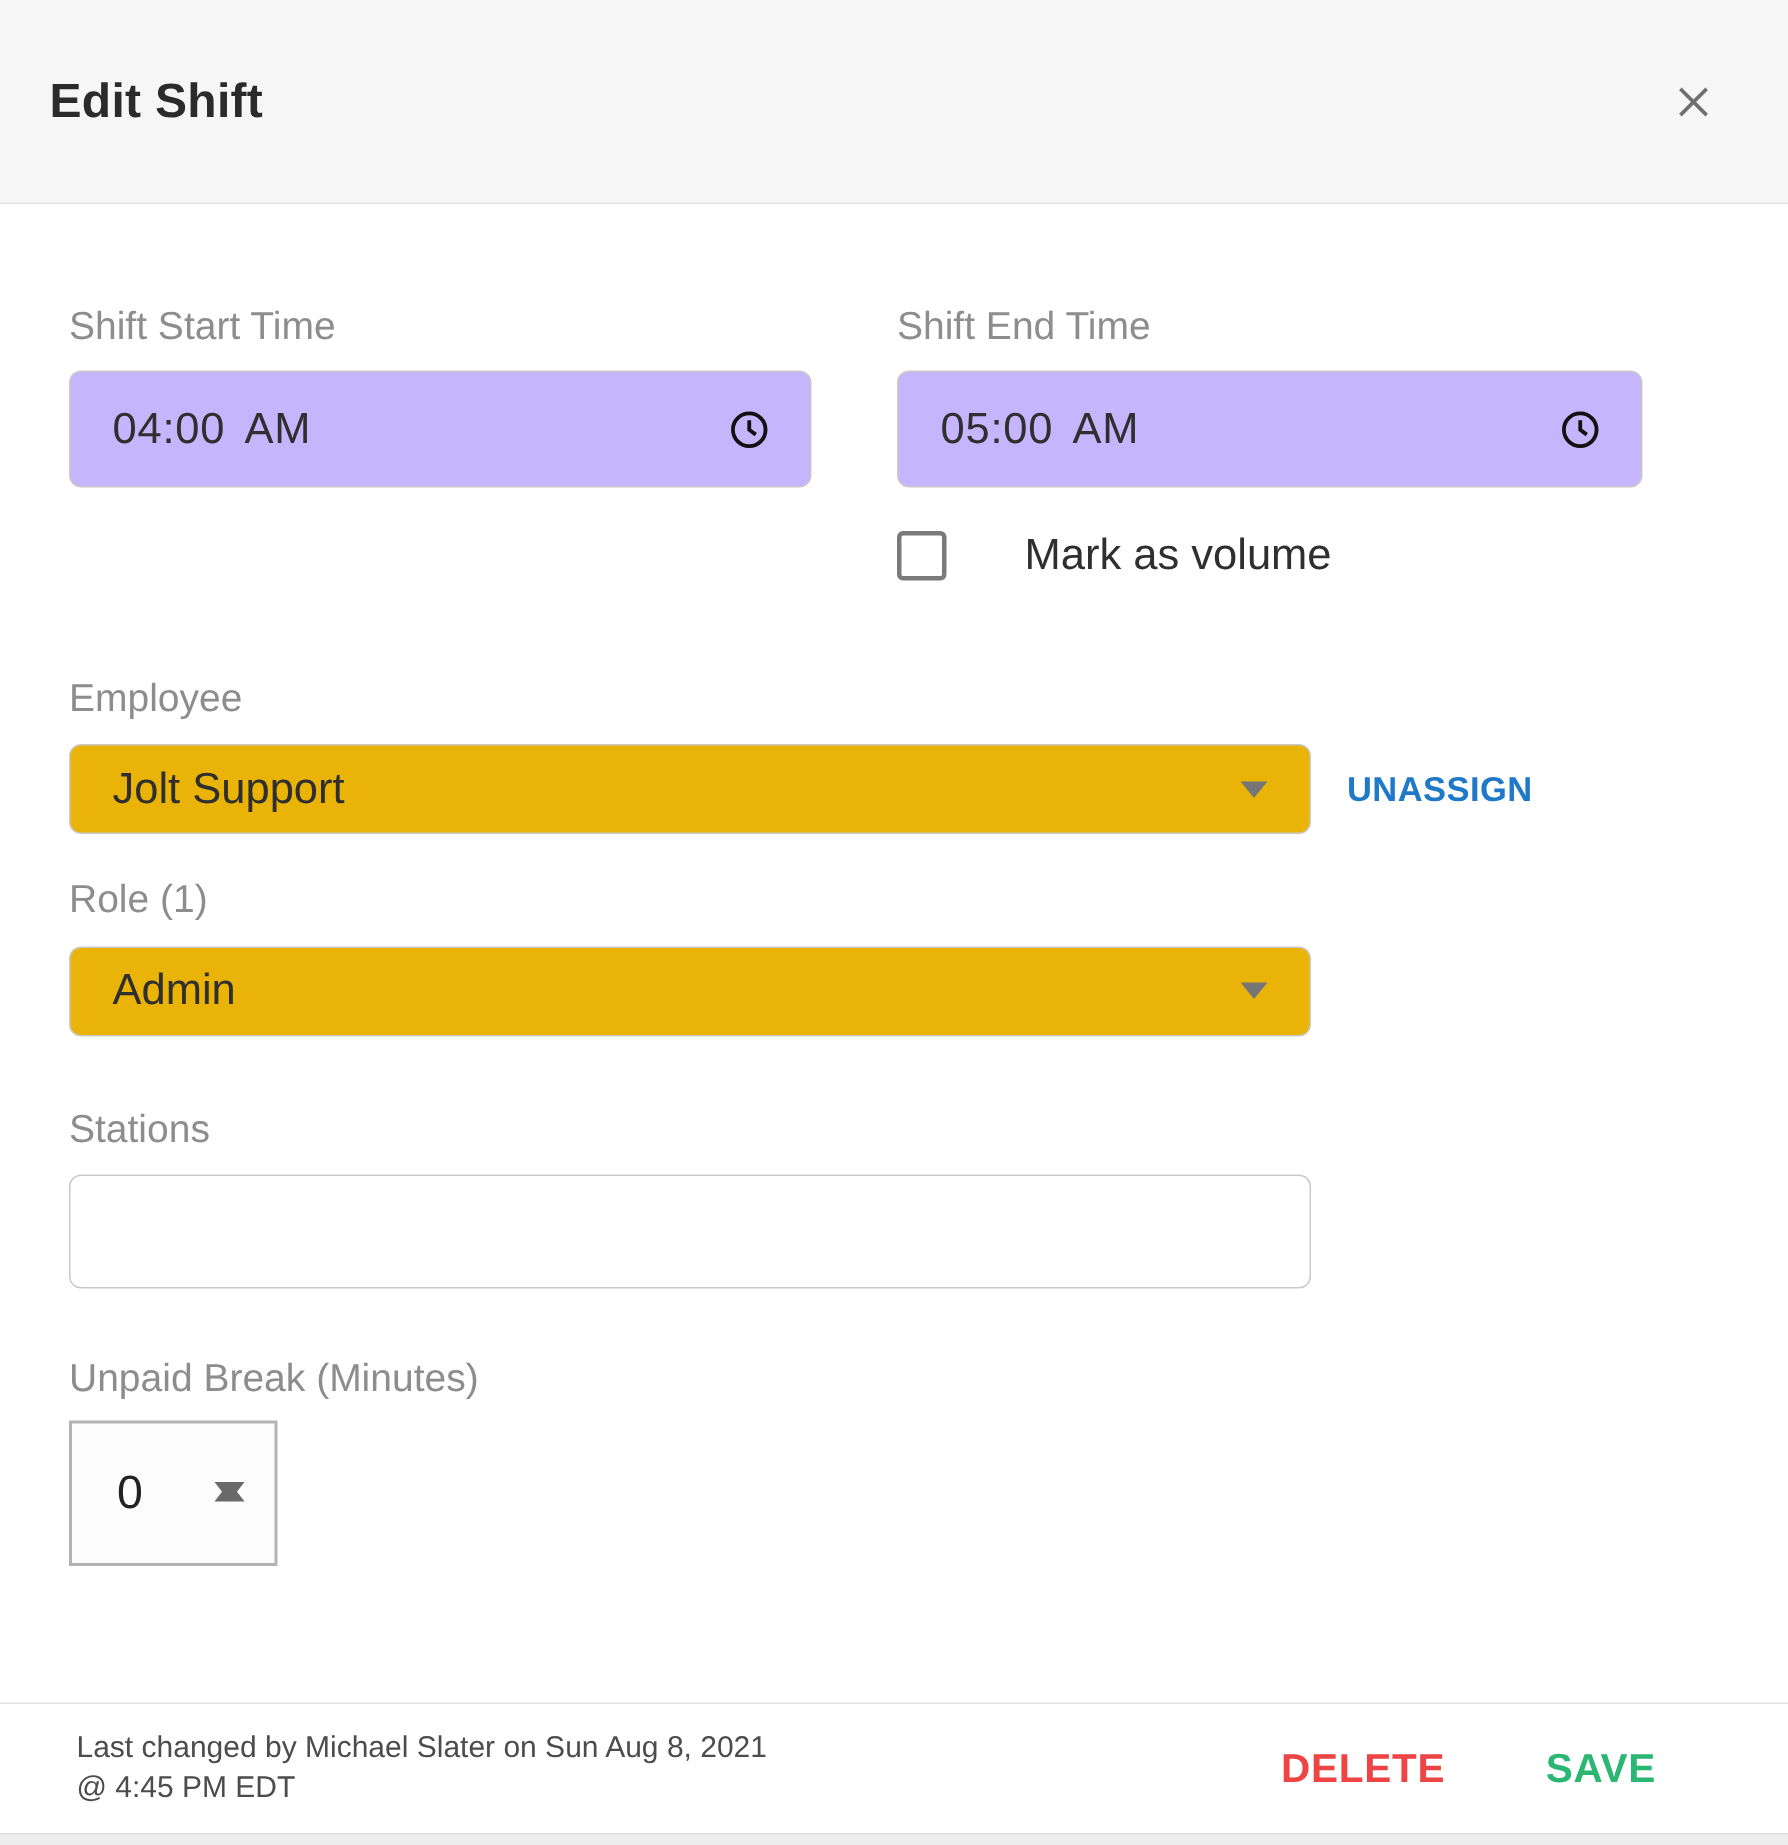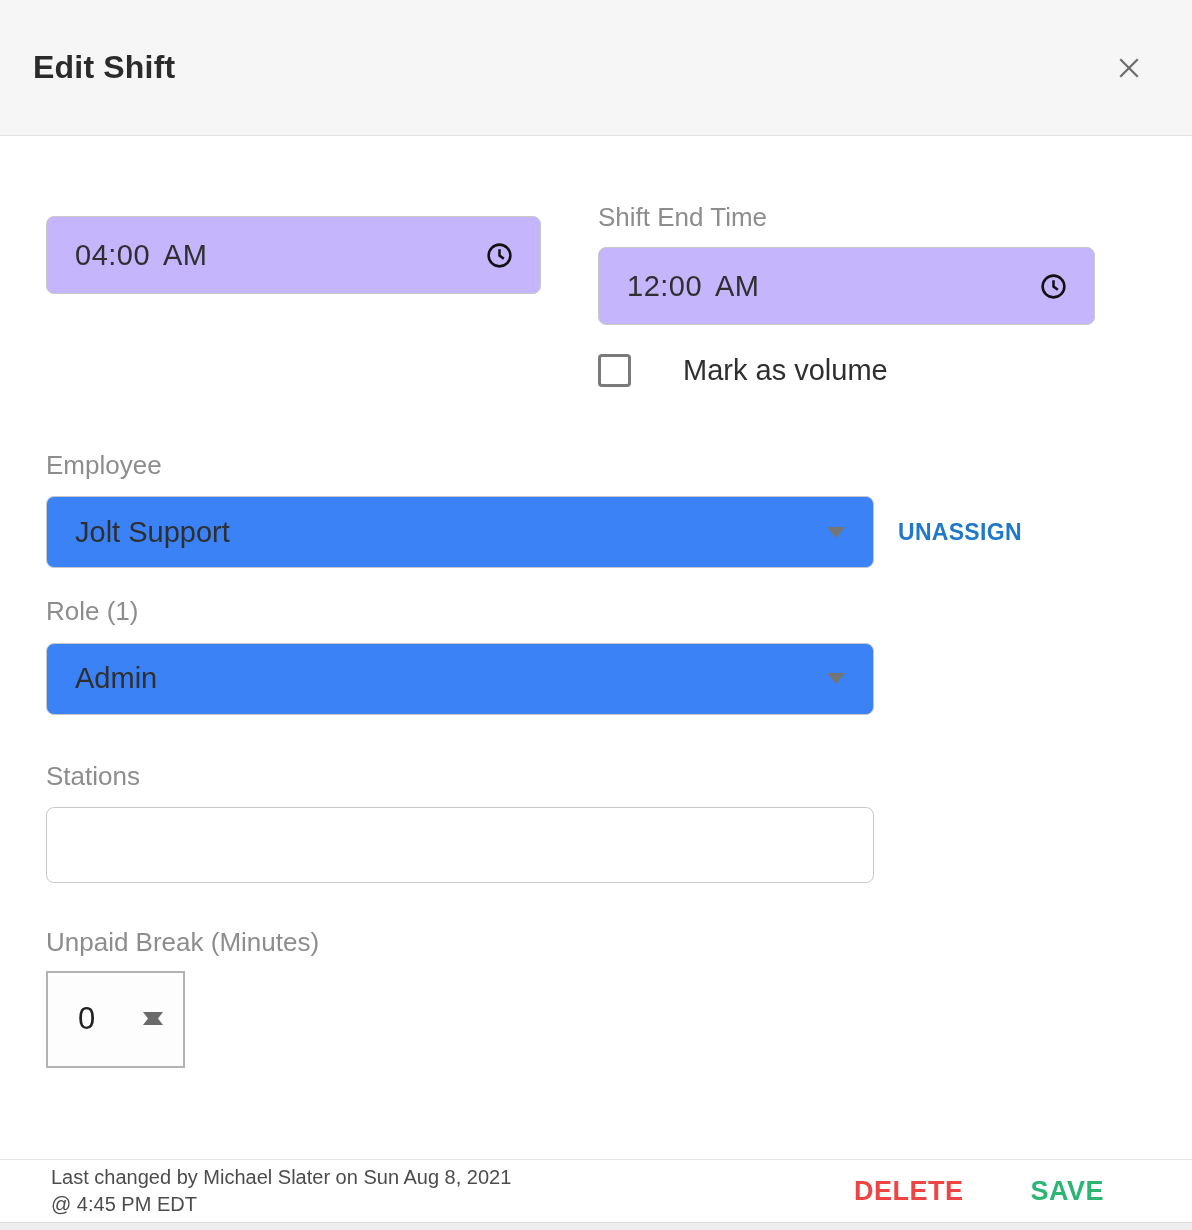--- a/index.html
+++ b/index.html
@@ -32,22 +32,22 @@
   .checkbox-row { margin-top: 29px; display: flex; align-items: center; gap: 26px; }
   .checkbox {
     width: 33px; height: 33px; border: 3px solid #7a7a7a; border-radius: 4px;
     background: #fff; cursor: pointer; flex: 0 0 auto;
   }
   .checkbox-label { margin-left: 26px; font-size: 29px; color: #2f2f2f; cursor: pointer; }
 
   .section-label-emp { margin-top: 63px; }
   .select-row { display: flex; align-items: center; }
   .select-box {
-    margin-top: 15px; width: 828px; height: 72px; border: 1px solid #c9c9c9; border-radius: 8px;
-    background: #3b82f6; display: flex; align-items: center; padding: 0 28px; font-size: 29px;
+    margin-top: 15px; width: 828px; height: 60px; border: 1px solid #c9c9c9; border-radius: 8px;
+    background: #eab308; display: flex; align-items: center; padding: 0 28px; font-size: 29px;
     color: #2f2f2f; cursor: pointer;
   }
   .caret { margin-left: auto; width: 0; height: 0; border-left: 9px solid transparent; border-right: 9px solid transparent; border-top: 11px solid #757575; }
   .unassign-link {
     margin-left: 24px; margin-top: 15px; font-size: 23px; font-weight: 600; color: #1f78c8;
     text-decoration: none; cursor: pointer; letter-spacing: 0.3px;
   }
 
   .section-label-role { margin-top: 28px; }
   .section-label-stations { margin-top: 46px; }
@@ -63,21 +63,21 @@
     display: flex; align-items: center; justify-content: space-between; padding: 0 20px 0 30px;
   }
   .stepper-value { font-size: 31px; color: #222; }
   .stepper-arrows { display: flex; flex-direction: column; gap: 28px; }
   .arrow-btn { background: none; border: none; padding: 0; line-height: 0; cursor: pointer; }
   .arrow-up { width: 0; height: 0; border-left: 10px solid transparent; border-right: 10px solid transparent; border-bottom: 13px solid #6a6a6a; }
   .arrow-down { width: 0; height: 0; border-left: 10px solid transparent; border-right: 10px solid transparent; border-top: 13px solid #6a6a6a; }
 
   
   .modal-footer {
-    flex: 0 0 auto; border-top: 1px solid #e3e3e3; height: 63px;
+    flex: 0 0 auto; border-top: 1px solid #e3e3e3; height: 87px;
     display: flex; align-items: center; padding: 0 88px 0 51px;
   }
   .last-changed { font-size: 20px; color: #4c4c4c; line-height: 1.35; }
   .footer-btn { background: none; border: none; font-family: "Liberation Sans", sans-serif; font-size: 27px; font-weight: 700; letter-spacing: 0.5px; cursor: pointer; }
   .delete-btn { margin-left: auto; color: #ef4444; }
   .save-btn { margin-left: 67px; color: #2bb673; }
 
   .bottom-strip { height: 8px; background: #ededed; border-top: 1px solid #dcdcdc; flex: 0 0 auto; }
 </style>
 </head>
@@ -94,34 +94,35 @@
             <line x1="19" y1="5" x2="5" y2="19"></line>
         </svg>
       </span>
     </button>
   </div>
 
   <div class="modal-body">
 
     <div class="time-row">
       <div class="time-col-start">
+        <div class="field-label">Shift Start Time</div>
         <div class="time-field">
           <span class="time-value">04:00 AM</span>
           <span class="clock-wrap">
             <svg width="29" height="29" viewBox="0 0 24 24" fill="none" stroke="#111111" stroke-width="2.1">
               <circle cx="12" cy="12" r="9"></circle>
               <polyline points="12 6.8 12 12 15.6 14.7"></polyline>
             </svg>
           </span>
         </div>
       </div>
       <div class="time-col-end">
         <div class="field-label">Shift End Time</div>
         <div class="time-field">
-          <span class="time-value">12:00 AM</span>
+          <span class="time-value">05:00 AM</span>
           <span class="clock-wrap">
             <svg width="29" height="29" viewBox="0 0 24 24" fill="none" stroke="#111111" stroke-width="2.1">
               <circle cx="12" cy="12" r="9"></circle>
               <polyline points="12 6.8 12 12 15.6 14.7"></polyline>
             </svg>
           </span>
         </div>
         <div class="checkbox-row">
           <div class="checkbox"></div>
           <span class="checkbox-label">Mark as volume</span>

